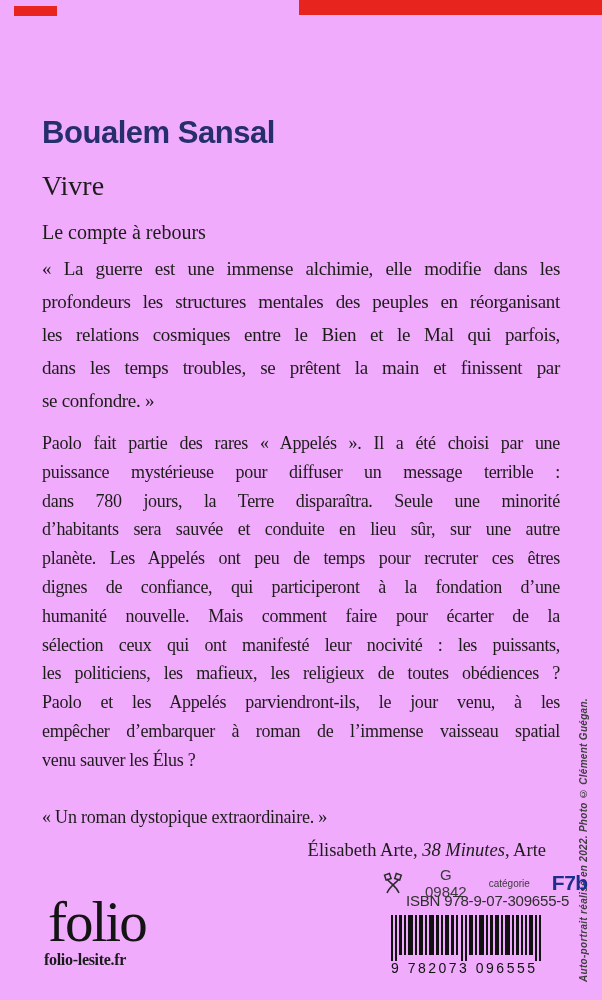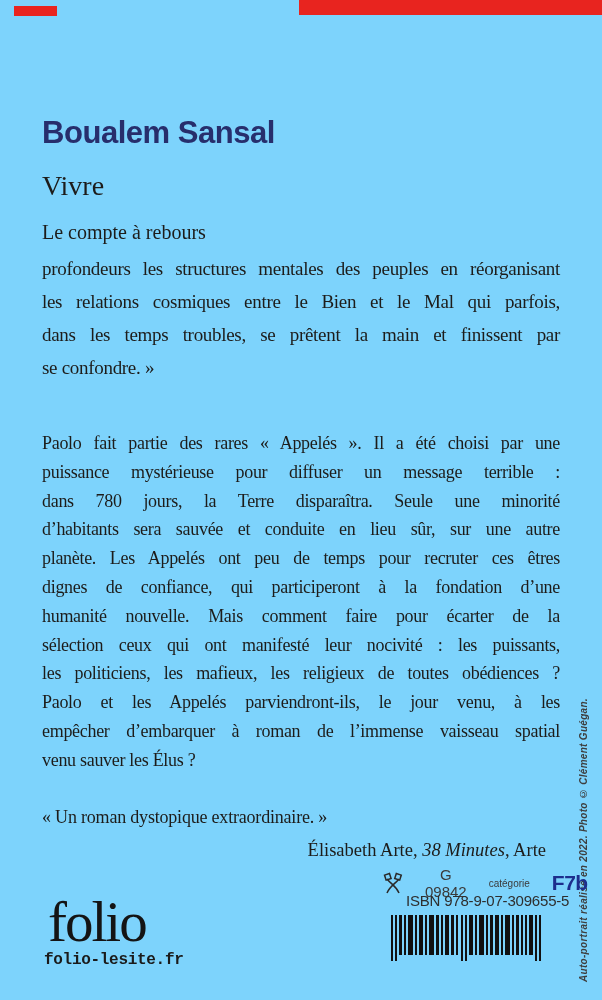--- a/index.html
+++ b/index.html
@@ -1,20 +1,20 @@
 <!DOCTYPE html>
 <html style="--accent_red: #e8241f; --author_navy: #272e6c; --code_blue: #1d2e8c; --text_black: #1d1c1a; --credit_gray: #3e3e3e;"><head>
 <meta charset="utf-8">
 <style>
   html,body{margin:0;padding:0;background:#e9e9e9;}
   .page{
     position:relative;
     width:602px;height:1000px;
     margin:0 auto;
-    background:#7dd3fc;
+    background:#f0abfc;
     overflow:hidden;
     font-family:"Liberation Serif", serif;
     color:var(--text_black, #1d1c1a);
   }
 
   
   .red-dash{position:absolute;left:14px;top:6px;width:43px;height:10px;background:var(--accent_red,#e8241f);}
   .red-bar{position:absolute;left:299px;top:0;width:303px;height:15px;background:var(--accent_red,#e8241f);}
 
   
@@ -51,21 +51,21 @@
     white-space:nowrap;
   }
 
   
   .folio-logo{
     position:absolute;left:48px;top:893px;
     font-size:57px;line-height:57px;letter-spacing:-2px;color:#141414;
   }
   .folio-site{
     position:absolute;left:44px;top:951px;
-    font-family:Liberation Mono, monospace;font-weight:bold;
+    font-family:Liberation Serif, serif;font-weight:bold;
     font-size:16px;letter-spacing:-0.3px;color:#1a1a1a;
   }
 
   
   .code-row{
     position:absolute;left:383px;top:866px;width:170px;
     display:flex;align-items:center;gap:22px;
     font-family:"Liberation Sans", sans-serif;color:#3a3a3a;text-align:center;
   }
   .code-row .code{font-size:15px;}
@@ -92,20 +92,21 @@
   <div class="red-dash"></div>
   <div class="red-bar"></div>
 
   <header class="header">
     <h1 class="author">Boualem Sansal</h1>
     <h2 class="title">Vivre</h2>
     <h3 class="subtitle">Le compte à rebours</h3>
   </header>
 
   <section class="epigraph">
+      <div class="jline">« La guerre est une immense alchimie, elle modifie dans les</div>
       <div class="jline">profondeurs les structures mentales des peuples en réorganisant</div>
       <div class="jline">les relations cosmiques entre le Bien et le Mal qui parfois,</div>
       <div class="jline">dans les temps troubles, se prêtent la main et finissent par</div>
       <div class="jline last-line">se confondre. »</div>
     </section>
 
   <section class="synopsis">
       <div class="jline">Paolo fait partie des rares « Appelés ». Il a été choisi par une</div>
       <div class="jline">puissance mystérieuse pour diffuser un message terrible :</div>
       <div class="jline">dans 780 jours, la Terre disparaîtra. Seule une minorité</div>
@@ -173,15 +174,16 @@
           <rect x="114" y="0" width="5" height="40"></rect>
         <rect x="121" y="0" width="2" height="40"></rect>
           <rect x="125" y="0" width="3" height="40"></rect>
         <rect x="130" y="0" width="2" height="40"></rect>
           <rect x="134" y="0" width="2" height="40"></rect>
         <rect x="138" y="0" width="4" height="40"></rect>
           <rect x="144" y="0" width="2" height="46"></rect>
         <rect x="148" y="0" width="2" height="46"></rect>
       </g>
     </svg>
+    <div class="barcode-digits">9 782073 096555</div>
   </div>
 
 </div>
 
 </body></html>

